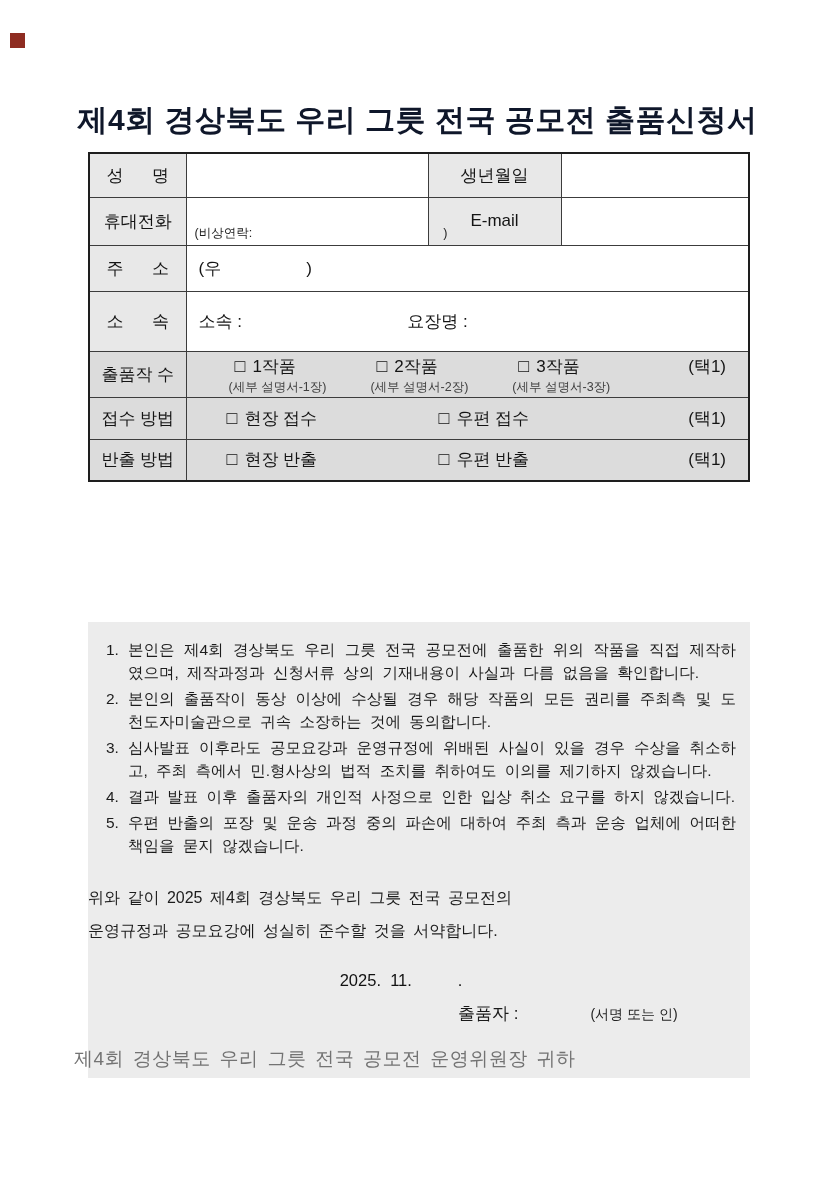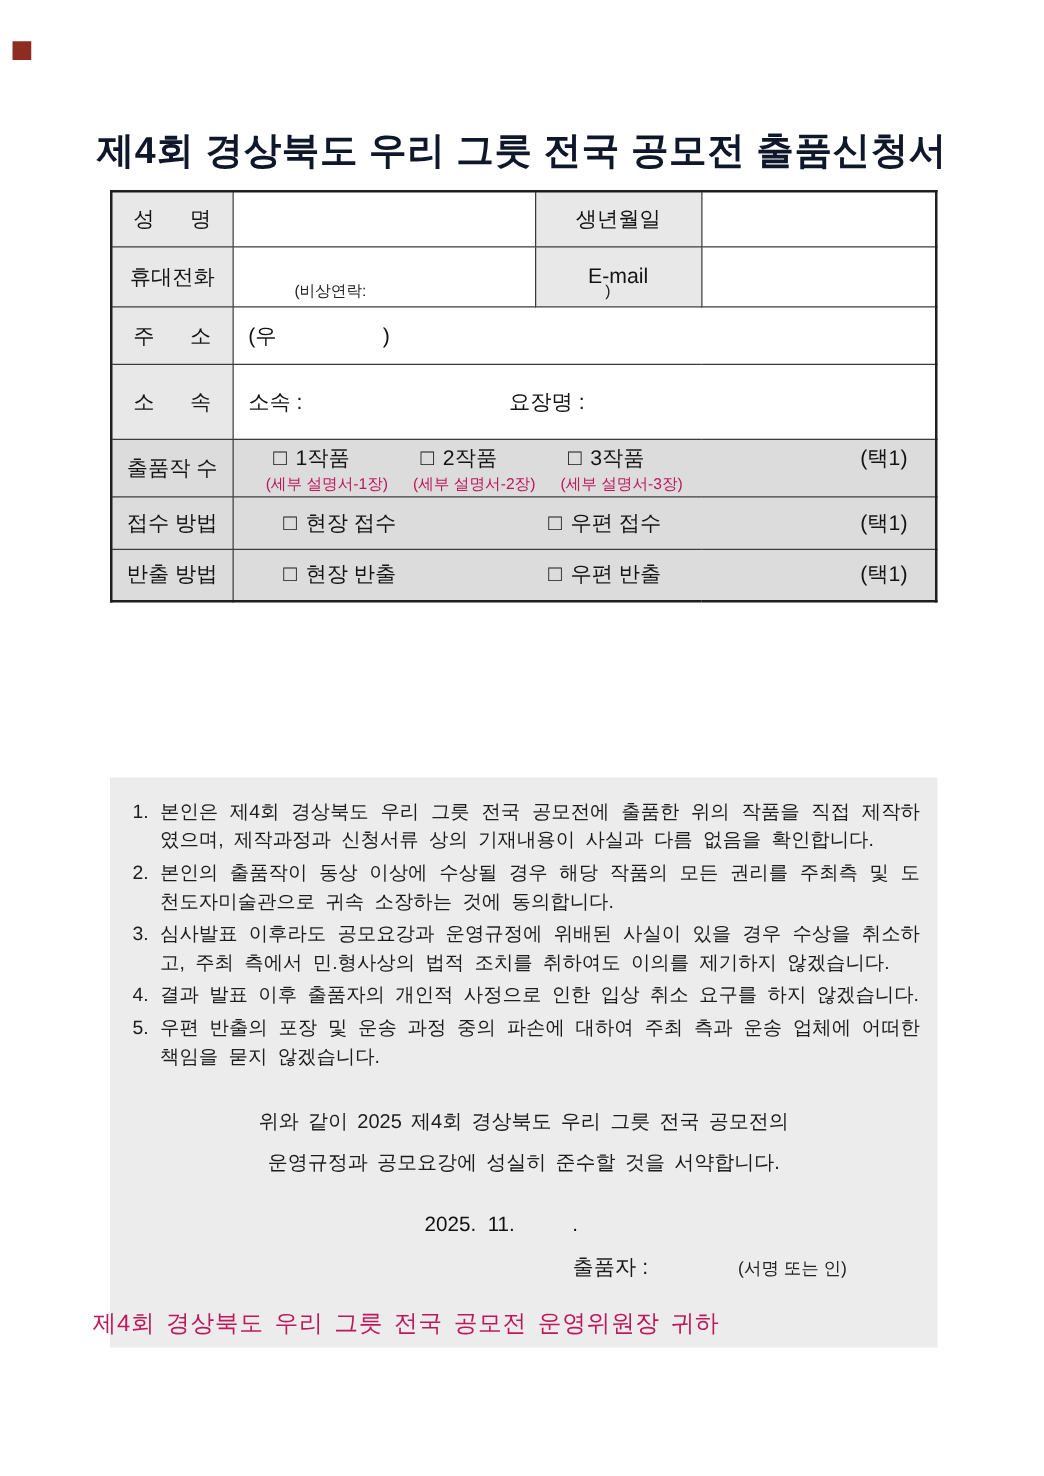--- a/index.html
+++ b/index.html
@@ -20,55 +20,55 @@
   table.form td { border:1px solid #3c3c3c; font-size:17px; color:#141414; }
   td.lbl { background:#e8e8e8; text-align:center; }
   td.val { background:#ffffff; }
   tr.shaded td { background:#dcdcdc;margin-top:39px; }
 
   .c1 { width:97px; } .c2 { width:242px; } .c3 { width:133px; } .c4 { width:188px; }
   tr.r1 { height:44px; } tr.r2 { height:48px; } tr.r3 { height:46px;padding-left:32px; }
   tr.r4 { height:60px; } tr.r5 { height:46px; } tr.r6 { height:42px; }
   tr.r7 { height:42px; } tr.r8 { height:146px; }
 
-  td.phone-val { vertical-align:bottom;padding-left:41px; }
+  td.phone-val { vertical-align:bottom; }
   .emergency { display:block; font-size:12.5px; color:#222; padding:0 6px 3px 8px; }
   .inline-val { padding-left:12px; }
   .career-cell div.main { font-size:17px; }
   .career-cell div.sub { font-size:12px; margin-top:18px; color:#222; }
 
   
-  .opts { display:flex; align-items:flex-start; padding:3px 12px 0 32px; }
+  .opts { display:flex; align-items:flex-start; padding:3px 12px 0 48px;gap:24px; }
   .opt { margin-right:26px; }
   .optline { font-size:17px; white-space:nowrap; }
   .optline .cb { font-size:18px; margin-right:7px; }
-  .optsub { font-size:12.5px; margin-top:1px; margin-left:-6px; white-space:nowrap; color:#be185d; }
+  .optsub { font-size:12.5px; margin-top:1px; margin-left:-6px; white-space:nowrap; color:#404040; }
   .pick { margin-left:auto; font-size:17px; padding-right:10px; }
   .opts2 { display:flex; align-items:center; padding:0 12px 0 40px; }
   .opts2 .opt-a { width:212px; font-size:17px; white-space:nowrap; }
   .opts2 .opt-b { font-size:17px; white-space:nowrap; }
   .opts2 .cb { font-size:18px; margin-right:7px; }
 
   
   .panel { position:absolute; left:88px; top:622px; width:662px; height:456px;
            background:#ececec; }
   .terms { padding:16px 14px 0 16px; }
   .term { position:relative; padding-left:24px; margin-bottom:3px;
           font-size:15.5px; line-height:23px; text-align:justify;
           word-spacing:4px; color:#1c1c1c; }
   .term .num { position:absolute; left:2px; top:0; }
-  .pledge { margin-top:24px; text-align:center; font-size:16px; line-height:33px;
+  .pledge { margin-top:24px; font-size:16px; line-height:33px;
             word-spacing:3px; color:#1c1c1c; }
   .date-line { margin-top:24px; text-align:center; font-size:16.5px;
                transform:translateX(-18px); color:#111; }
   .sig-row { display:flex; align-items:baseline; margin-top:12px; padding-left:370px; }
   .sig-row .entrant { font-size:17px; }
   .sig-row .seal { margin-left:72px; font-size:14px; color:#222; }
   .recipient { position:absolute; left:-14px; bottom:6px; font-size:19px;
-               letter-spacing:0.5px; color:#be185d; word-spacing:3px; }
+               letter-spacing:0.5px; color:#737373; word-spacing:3px; }
 </style>
 </head>
 <body>
 
 <div class="page">
 
   <div class="red-marker"></div>
 
   <div class="title">제4회 경상북도 우리 그릇 전국 공모전 출품신청서</div>
 

